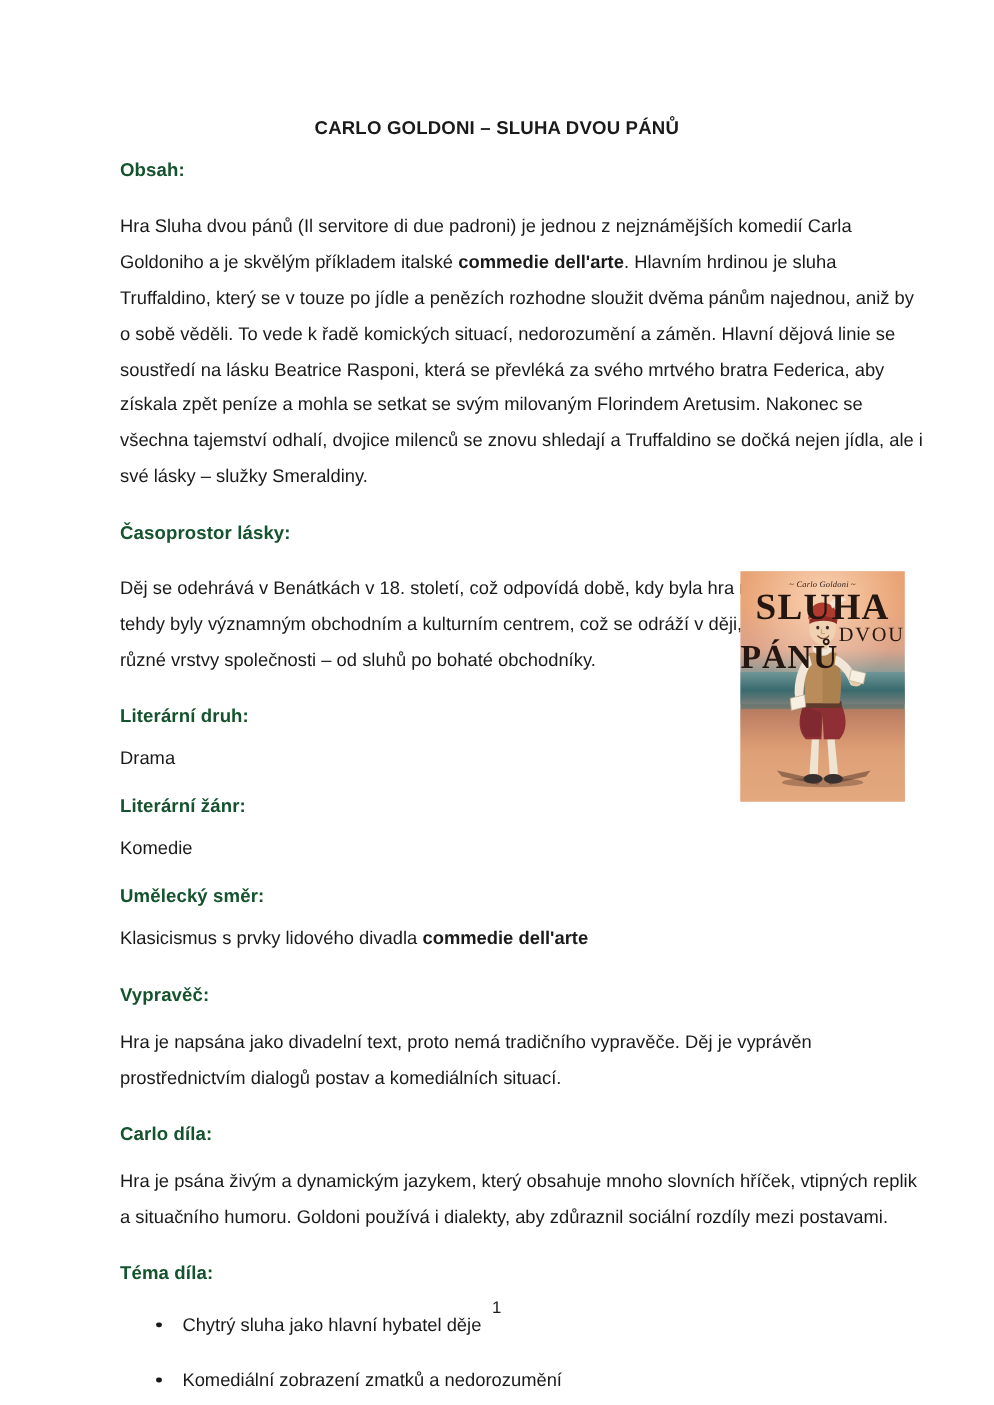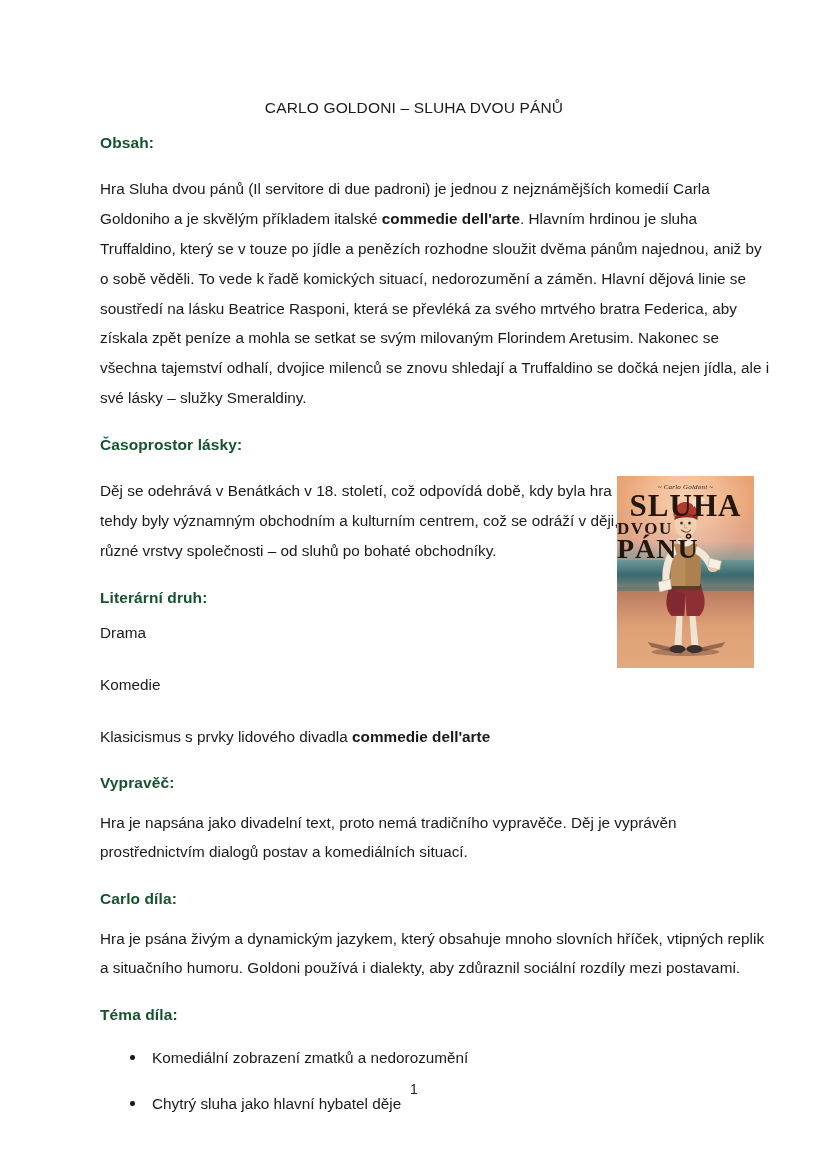--- a/index.html
+++ b/index.html
@@ -21,21 +21,21 @@
     overflow: hidden;
     box-sizing: border-box;
   }
   .doc-title {
     position: absolute;
     top: 99px;
     left: 0;
     width: 828px;
     text-align: center;
     font-size: 15.5px;
-    font-weight: 400;
+    font-weight: 700;
     letter-spacing: 0.15px;
     color: #1a1a1a;
   }
   .content {
     position: absolute;
     top: 131px;
     left: 100px;
     width: 672px;
   }
   h2.section-heading {
@@ -119,23 +119,23 @@
     font-family: "Liberation Serif", serif;
     font-weight: 700;
     font-size: 31px;
     line-height: 31px;
     color: #241610;
     letter-spacing: 1px;
   }
   .cover .t2 {
     position: absolute;
     top: 44px; left: 0; width: 100%;
-    text-align: left;
+    text-align: right;
     font-family: "Liberation Serif", serif;
-    font-weight: 700;
+    font-weight: 400;
     font-size: 17px;
     line-height: 17px;
     color: #241610;
     letter-spacing: 1.5px;
   }
   .cover .t3 {
     position: absolute;
     top: 60px; left: 0; width: 100%;
     font-family: "Liberation Serif", serif;
     font-weight: 700;
@@ -261,43 +261,45 @@
     <h2 class="section-heading">Časoprostor lásky:</h2>
     <div class="gap-md"></div>
     <p class="body-text">Děj se odehrává v Benátkách v 18. století, což odpovídá době, kdy byla hra napsána. Benátky tehdy byly významným obchodním a kulturním centrem, což se odráží v ději, kde se setkávají různé vrstvy společnosti – od sluhů po bohaté obchodníky.</p>
 
     <div class="gap-md"></div>
     <h2 class="section-heading">Literární druh:</h2>
     <div class="gap-xs"></div>
     <p class="body-text">Drama</p>
 
     <div class="gap-sm"></div>
+    <h2 class="section-heading">Literární žánr:</h2>
     <div class="gap-xs"></div>
     <p class="body-text">Komedie</p>
 
     <div class="gap-sm"></div>
+    <h2 class="section-heading">Umělecký směr:</h2>
     <div class="gap-xs"></div>
     <p class="body-text"><span>Klasicismus s prvky lidového divadla </span><b>commedie dell'arte</b></p>
 
     <div class="gap-md"></div>
     <h2 class="section-heading">Vypravěč:</h2>
     <div class="gap-sm"></div>
     <p class="body-text">Hra je napsána jako divadelní text, proto nemá tradičního vypravěče. Děj je vyprávěn prostřednictvím dialogů postav a komediálních situací.</p>
 
     <div class="gap-md"></div>
     <h2 class="section-heading">Carlo díla:</h2>
     <div class="gap-sm"></div>
     <p class="body-text">Hra je psána živým a dynamickým jazykem, který obsahuje mnoho slovních hříček, vtipných replik a situačního humoru. Goldoni používá i dialekty, aby zdůraznil sociální rozdíly mezi postavami.</p>
 
     <div class="gap-md"></div>
     <h2 class="section-heading">Téma díla:</h2>
     <div class="gap-md"></div>
     <ul class="topic-list">
+      <li>Chytrý sluha jako hlavní hybatel děje</li>
       <li>Komediální zobrazení zmatků a nedorozumění</li>
-      <li>Chytrý sluha jako hlavní hybatel děje</li>
 
     </ul>
 
   </div>
 
   <div class="page-number">1</div>
 
 </div>
 
 </body></html>

